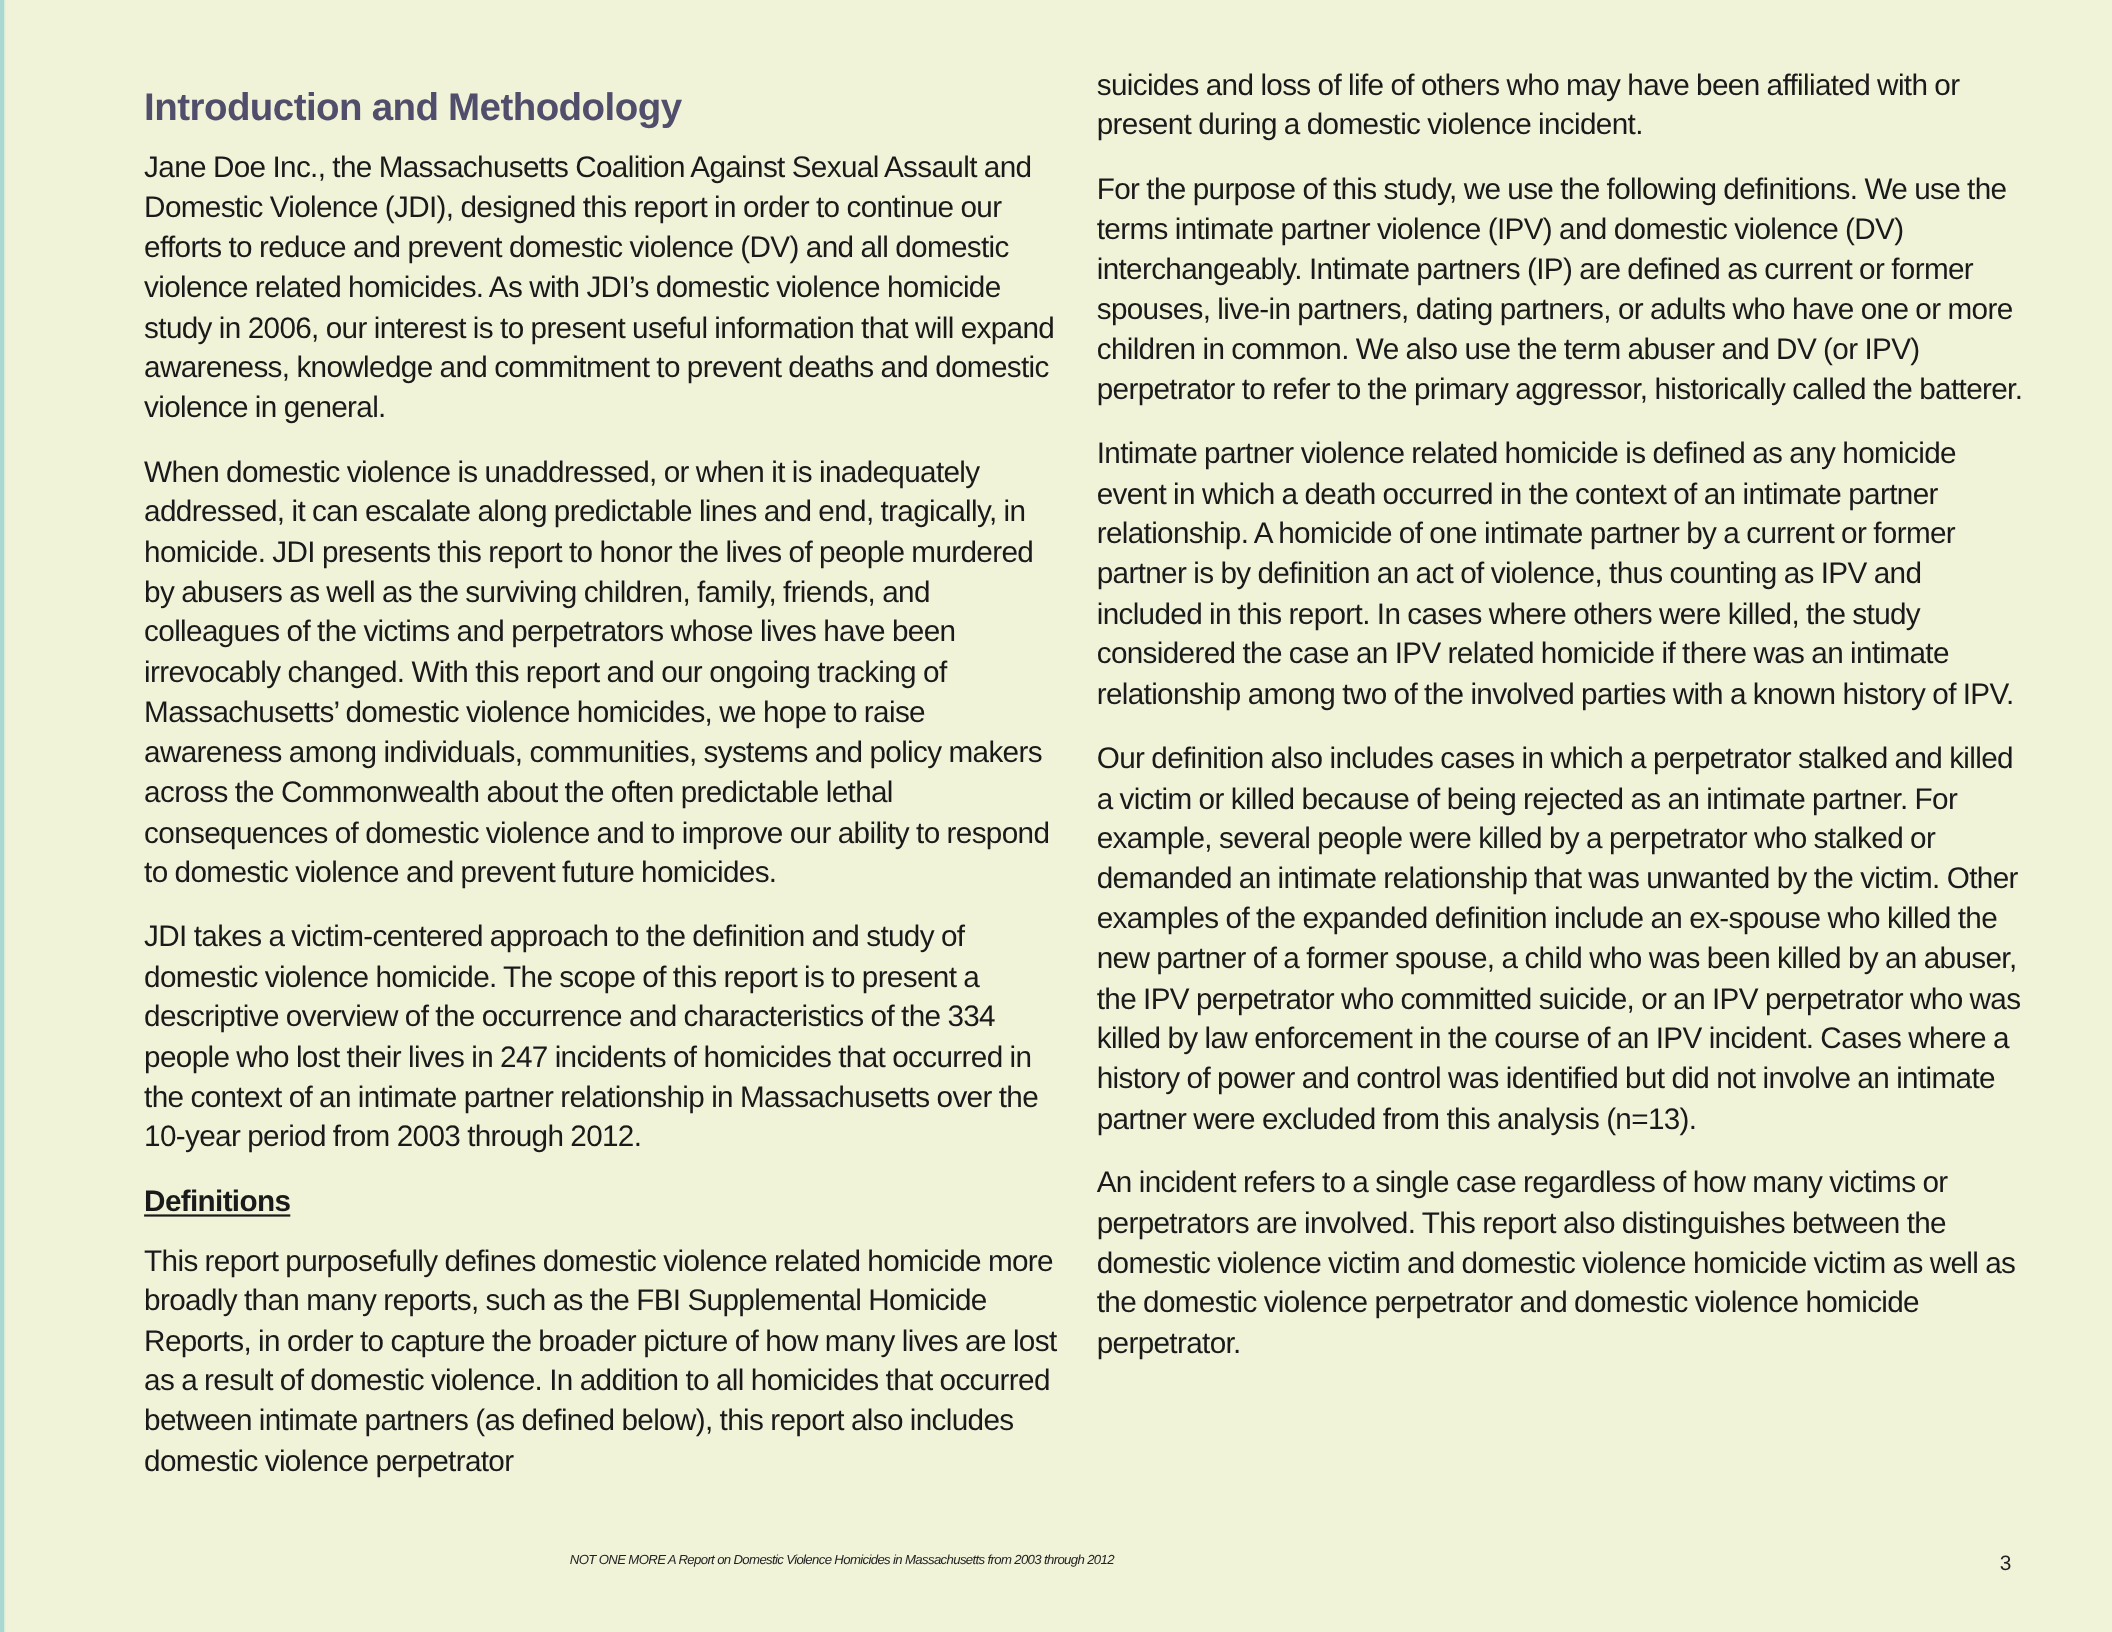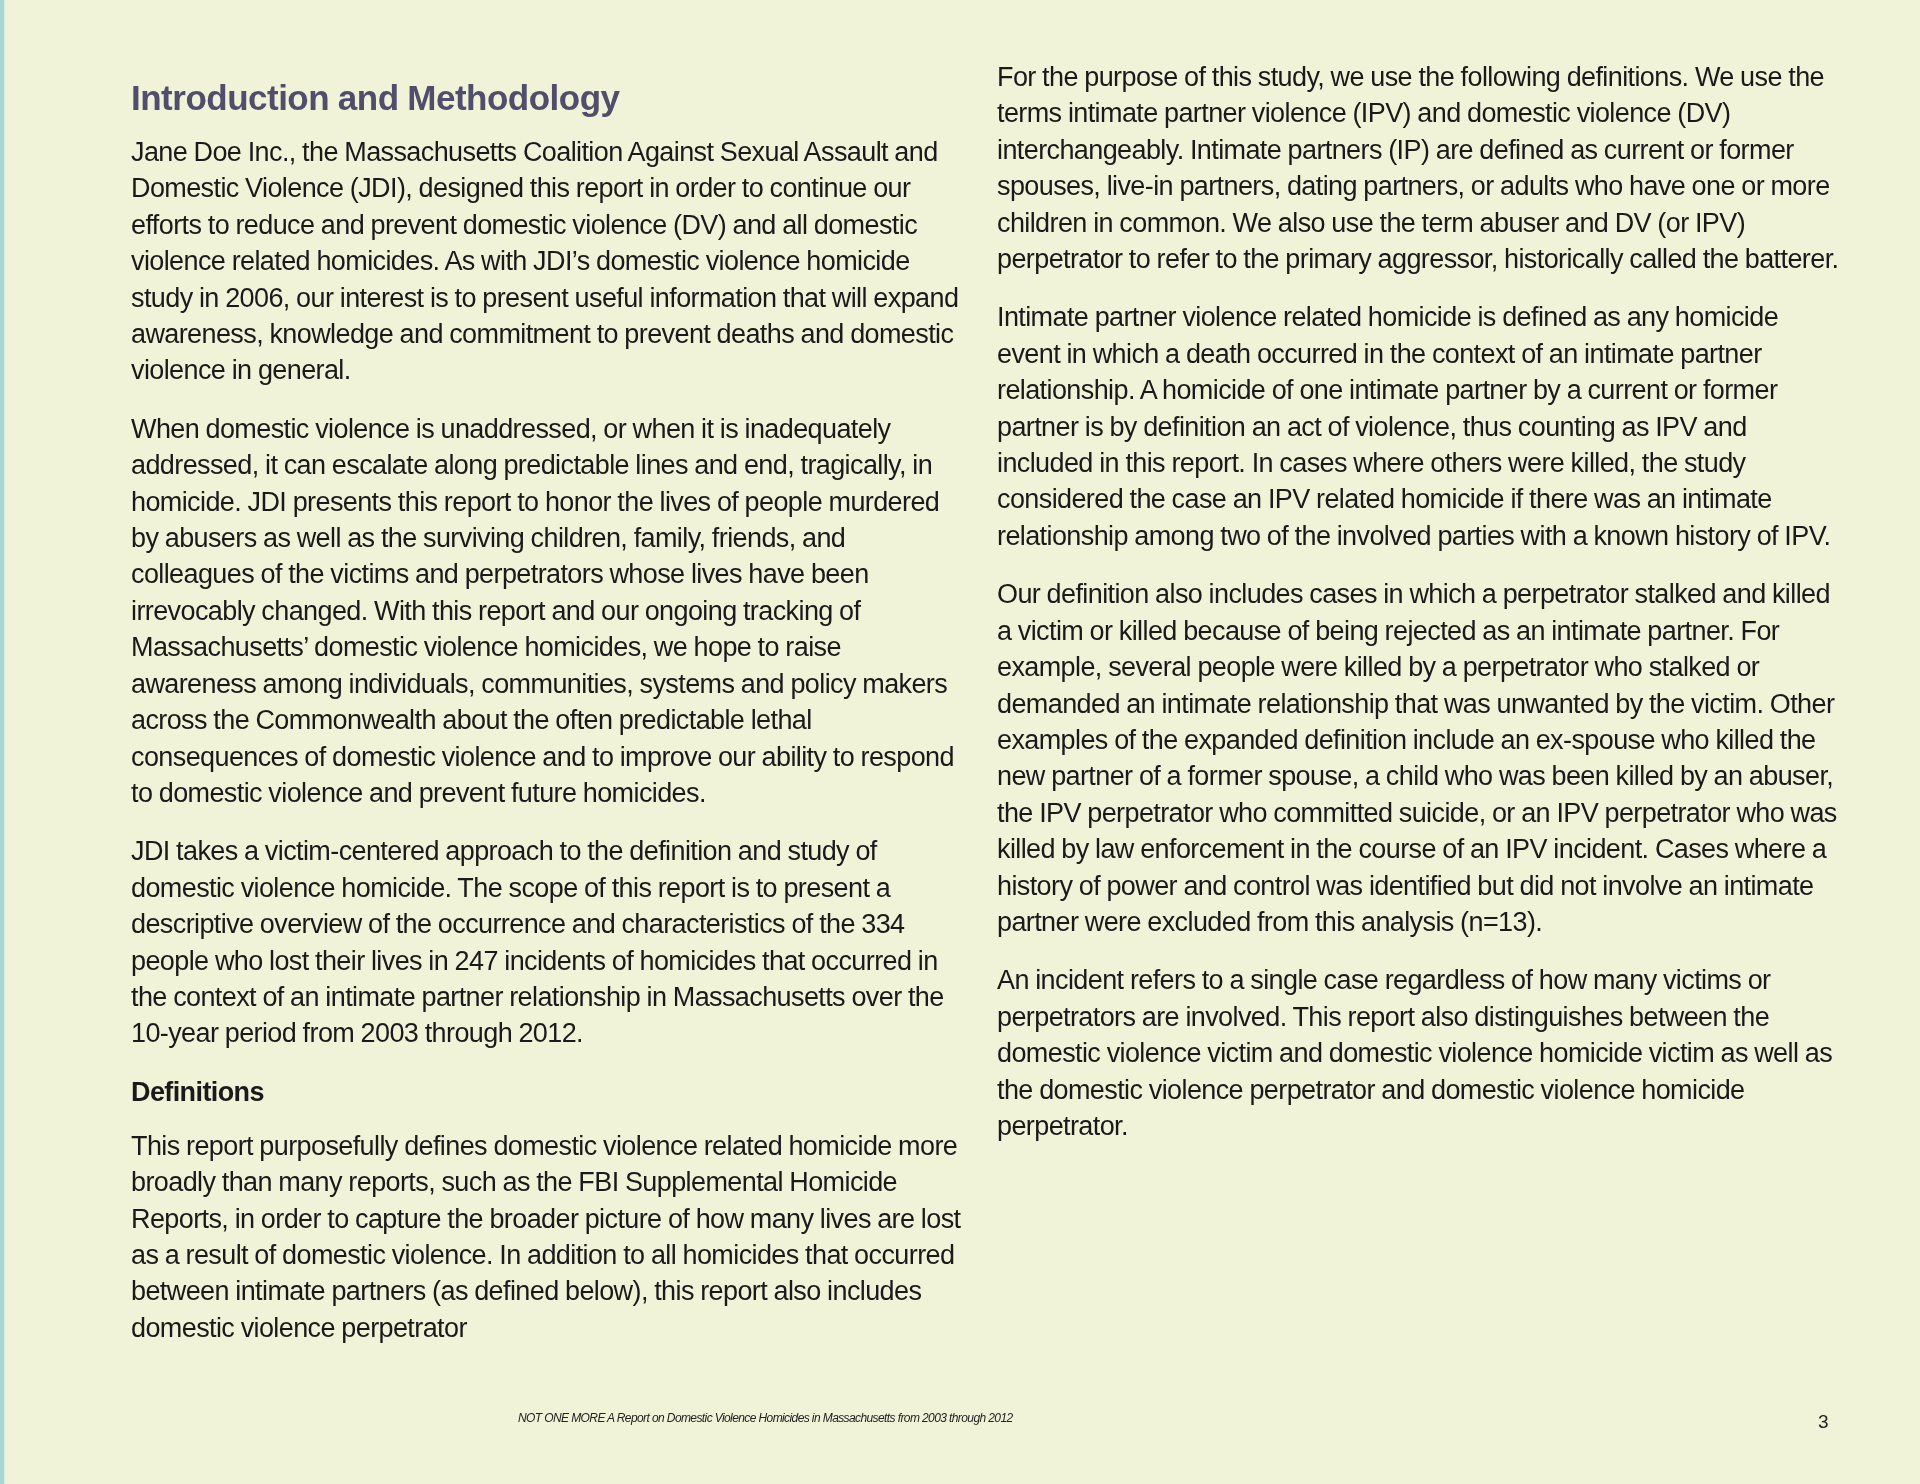--- a/index.html
+++ b/index.html
@@ -34,20 +34,21 @@
     font-weight: bold;
     color: #514e6c;
     letter-spacing: -0.5px;
   }
   p { margin: 0 0 22px 0; }
   h2 {
     margin: 0 0 18px 0;
     font-size: 27px;
     line-height: 36px;
     font-weight: bold;
+    text-decoration: underline;
     text-underline-offset: 3px;
   }
   .footer {
     position: absolute; top: 1411px; left: 518px;
     font-size: 12px; font-style: italic; letter-spacing: -0.6px;
     color: #222;
   }
   .page-number {
     position: absolute; top: 1411px; left: 1818px;
     font-size: 19px; color: #222;
@@ -61,20 +62,21 @@
 <div class="col col-left">
   <h1>Introduction and Methodology</h1>
   <p>Jane Doe Inc., the Massachusetts Coalition Against Sexual Assault and Domestic Violence (JDI), designed this report in order to continue our efforts to reduce and prevent domestic violence (DV) and all domestic violence related homicides. As with JDI’s domestic violence homicide study in 2006, our interest is to present useful information that will expand awareness, knowledge and commitment to prevent deaths and domestic violence in general.</p>
   <p>When domestic violence is unaddressed, or when it is inadequately addressed, it can escalate along predictable lines and end, tragically, in homicide. JDI presents this report to honor the lives of people murdered by abusers as well as the surviving children, family, friends, and colleagues of the victims and perpetrators whose lives have been irrevocably changed. With this report and our ongoing tracking of Massachusetts’ domestic violence homicides, we hope to raise awareness among individuals, communities, systems and policy makers across the Commonwealth about the often predictable lethal consequences of domestic violence and to improve our ability to respond to domestic violence and prevent future homicides.</p>
   <p>JDI takes a victim-centered approach to the definition and study of domestic violence homicide. The scope of this report is to present a descriptive overview of the occurrence and characteristics of the 334 people who lost their lives in 247 incidents of homicides that occurred in the context of an intimate partner relationship in Massachusetts over the 10-year period from 2003 through 2012.</p>
   <h2>Definitions</h2>
   <p>This report purposefully defines domestic violence related homicide more broadly than many reports, such as the FBI Supplemental Homicide Reports, in order to capture the broader picture of how many lives are lost as a result of domestic violence. In addition to all homicides that occurred between intimate partners (as defined below), this report also includes domestic violence perpetrator</p>
 </div>
 
 <div class="col col-right">
+  <p>suicides and loss of life of others who may have been affiliated with or present during a domestic violence incident.</p>
   <p>For the purpose of this study, we use the following definitions.  We use the terms intimate partner violence (IPV) and domestic violence (DV) interchangeably.  Intimate partners (IP) are defined as current or former spouses, live-in partners, dating partners, or adults who have one or more children in common. We also use the term abuser and DV (or IPV) perpetrator to refer to the primary aggressor, historically called the batterer.</p>
   <p>Intimate partner violence related homicide is defined as any homicide event in which a death occurred in the context of an intimate partner relationship. A homicide of one intimate partner by a current or former partner is by definition an act of violence, thus counting as IPV and included in this report. In cases where others were killed, the study considered the case an IPV related homicide if there was an intimate relationship among two of the involved parties with a known history of IPV.</p>
   <p>Our definition also includes cases in which a perpetrator stalked and killed a victim or killed because of being rejected as an intimate partner. For example, several people were killed by a perpetrator who stalked or demanded an intimate relationship that was unwanted by the victim. Other examples of the expanded definition include an ex-spouse who killed the new partner of a former spouse, a child who was been killed by an abuser, the IPV perpetrator who committed suicide, or an IPV perpetrator who was killed by law enforcement in the course of an IPV incident. Cases where a history of power and control was identified but did not involve an intimate partner were excluded from this analysis (n=13).</p>
   <p>An incident refers to a single case regardless of how many victims or perpetrators are involved. This report also distinguishes between the domestic violence victim and domestic violence homicide victim as well as the domestic violence perpetrator and domestic violence homicide perpetrator.</p>
 </div>
 
 <div class="footer">NOT ONE MORE   A Report on Domestic Violence Homicides in Massachusetts from 2003 through 2012</div>
 <div class="page-number">3</div>
 
 </body></html>

